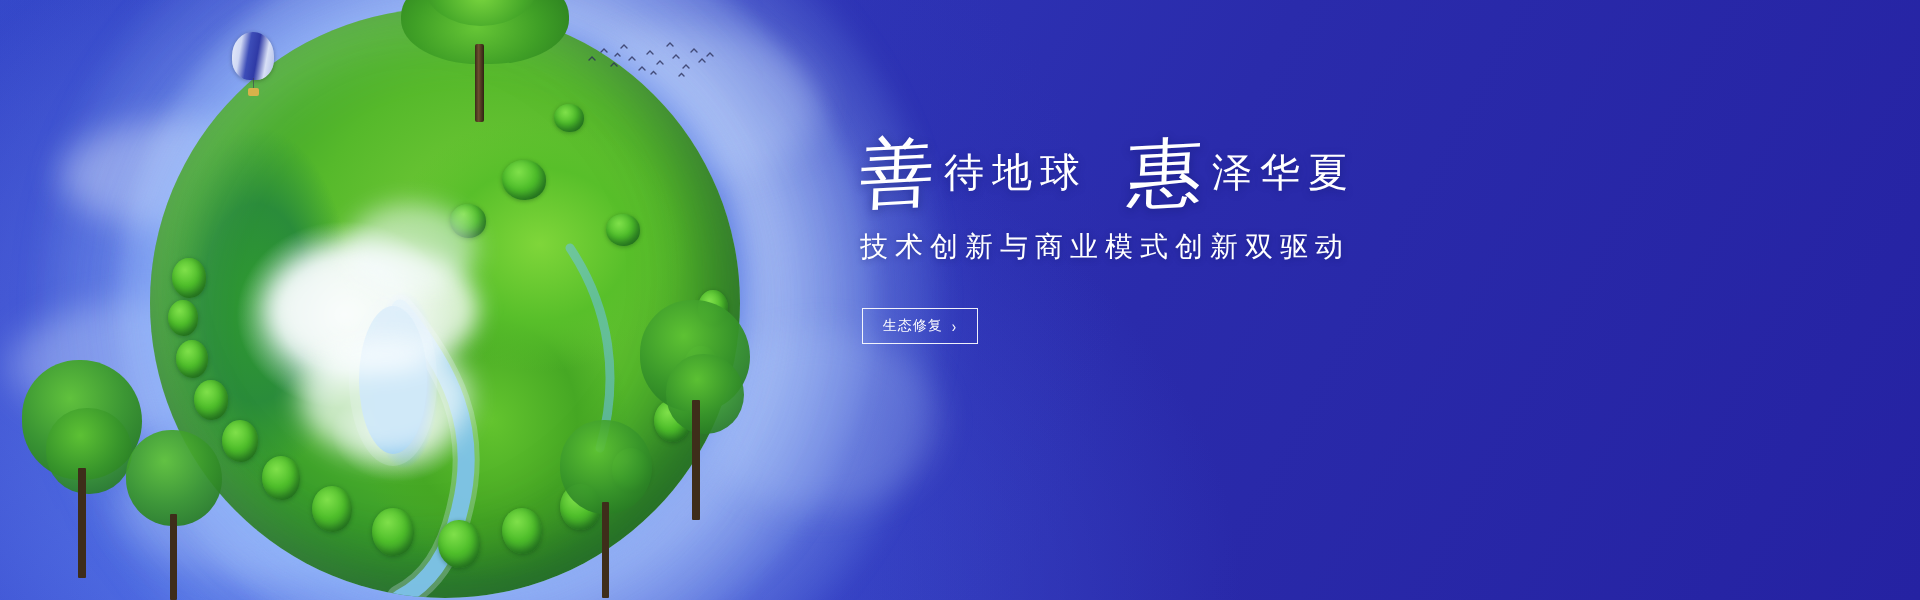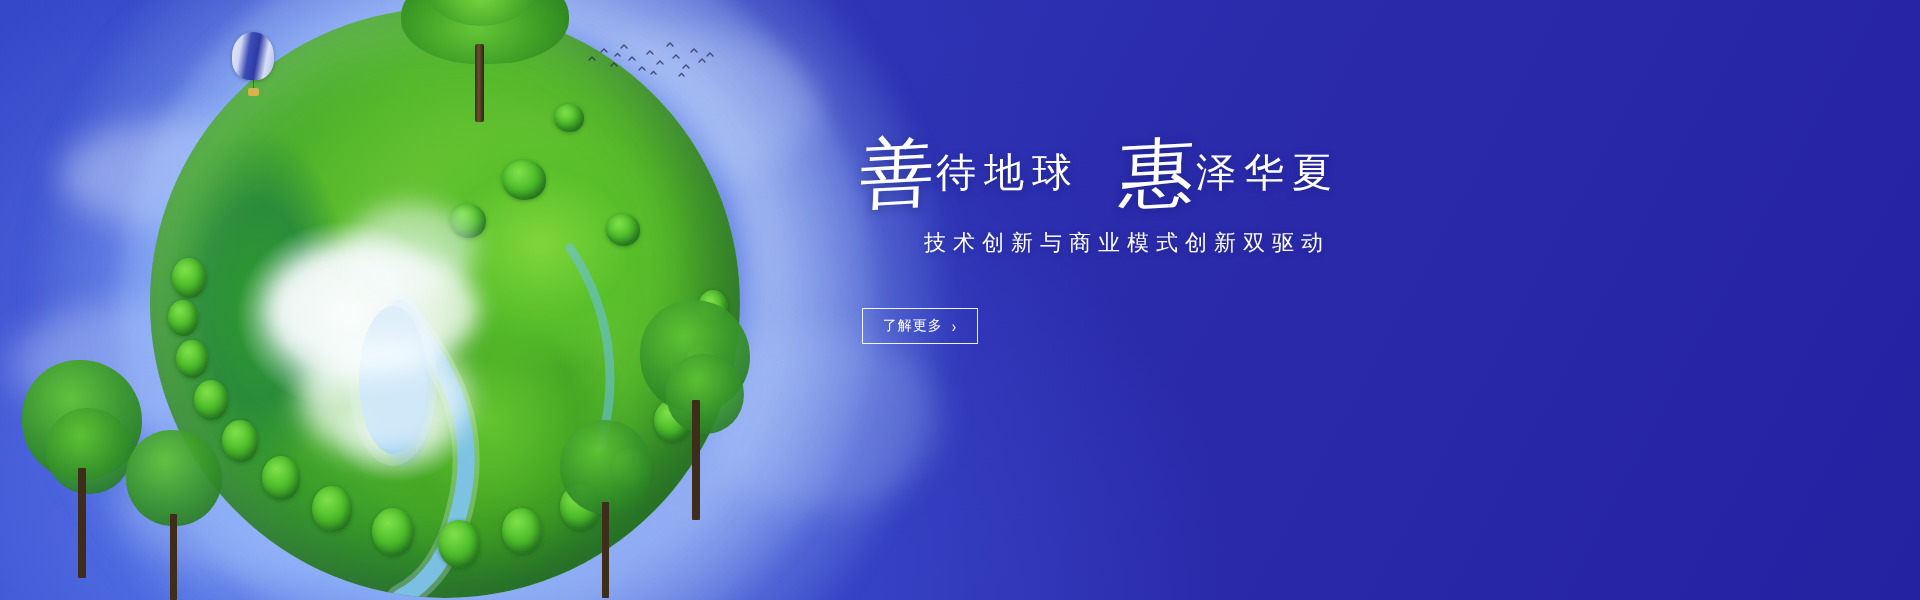--- a/index.html
+++ b/index.html
@@ -167,32 +167,32 @@
     position:relative; top:8px;
     transform:skewX(-5deg) rotate(-3deg);
     display:inline-block;
     text-shadow:0 2px 10px rgba(12,20,90,0.45);
   }
   .plain {
     font-family:Liberation Serif, serif;
     font-size:40px; line-height:40px;
     font-weight:400;
     letter-spacing:8px;
-    margin-left:2px;
+    margin-left:10px;
     position:relative; top:-4px;
     text-shadow:0 2px 8px rgba(12,20,90,0.40);
   }
   #phrase-two { margin-left:40px; }
 
   #subtitle {
     position:absolute; left:0; top:228px;
     width:470px;
     text-align:right;
     color:#ffffff;
-    font-size:22px;
+    font-size:28px;
     letter-spacing:7px;
     font-weight:400;
     text-shadow:0 1px 6px rgba(12,20,90,0.40);
     white-space:nowrap;
   }
 
   #description {
     position:absolute; left:0; top:270px;
     width:470px;
     text-align:right;
@@ -337,18 +337,18 @@
         <span class="brush">善</span><span class="plain">待地球</span>
       </span><span class="phrase" id="phrase-two">
         <span class="brush">惠</span><span class="plain">泽华夏</span>
       </span>
     </div>
 
     <div id="subtitle">技术创新与商业模式创新双驱动</div>
 
 
     <div id="cta">
-      <span id="cta-label">了解更多</span>
+      <span id="cta-label">生态修复</span>
       <span id="cta-chevron">›</span>
     </div>
 
   </div>
 </div>
 
 </body></html>

